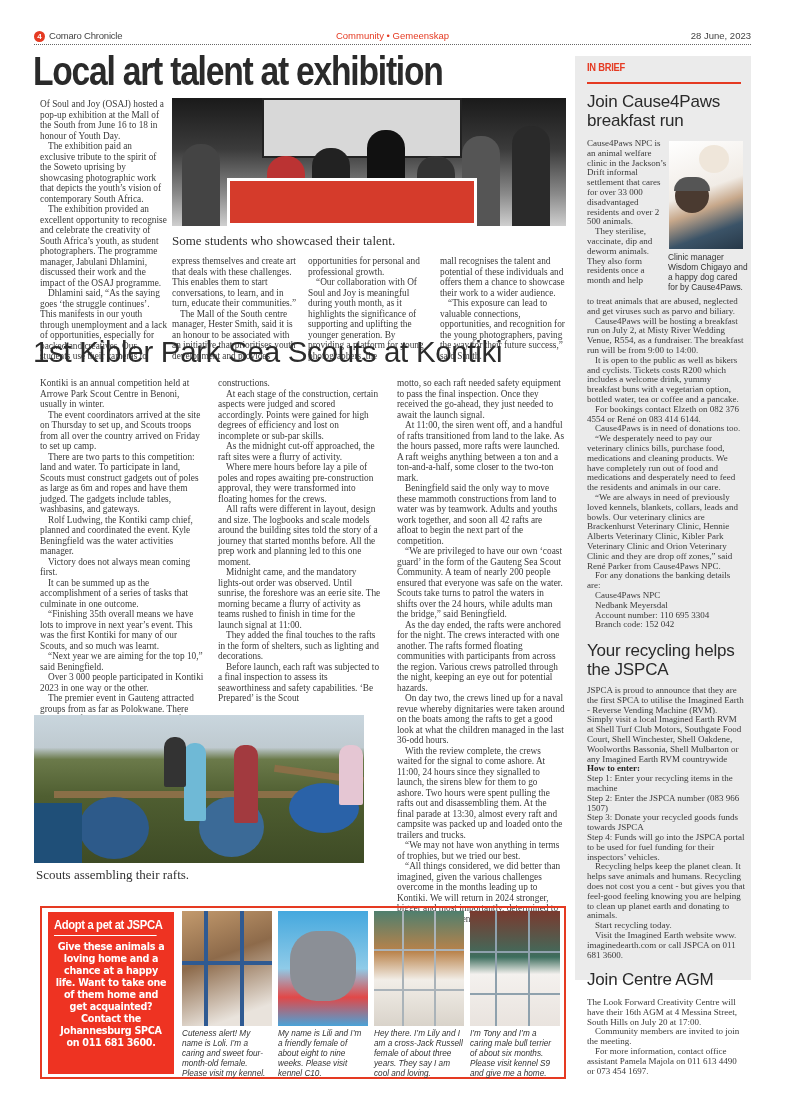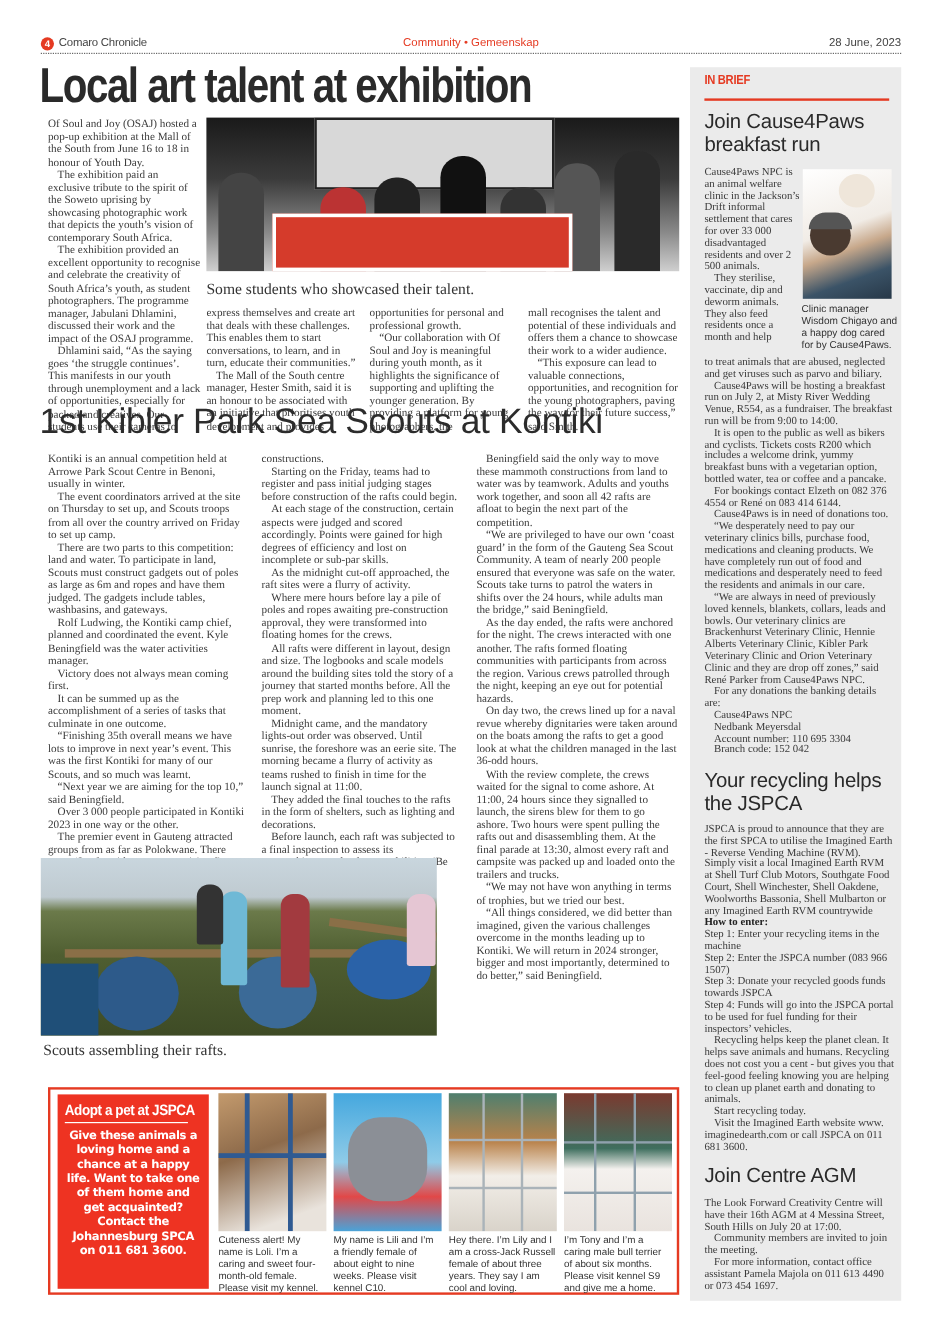--- a/index.html
+++ b/index.html
@@ -33,24 +33,24 @@
   .photo-rafts .pole { position: absolute; height: 7px; background: #8a6f47; }
   .photo-rafts .kid { position: absolute; border-radius: 10px 10px 2px 2px; }
 
   
   .adopt { top: 906px; left: 40px; width: 526px; height: 173px; border: 2px solid #e53a22; }
   .adopt-red { position: absolute; left: 6px; top: 4px; width: 126px; height: 162px; background: #ee3322; padding: 6px 6px; color: #fff; }
   .adopt-title { font-family: "Liberation Sans", sans-serif; font-weight: bold; font-size: 12.5px; letter-spacing: -0.4px; border-bottom: 1.5px solid #fff; padding-bottom: 3px; white-space: nowrap; transform: scaleX(0.9); transform-origin: left; }
   .adopt-body { font-family: "DejaVu Sans", sans-serif; font-size: 9.6px; line-height: 12px; margin-top: 5px; font-weight: bold; letter-spacing: -0.3px; text-align: center; }
   .pet { position: absolute; top: 3px; width: 90px; }
   .pet .img { width: 90px; height: 115px; position: relative; overflow: hidden; }
-  .pet .cap { font-family: "Liberation Sans", sans-serif; font-size: 8.2px; line-height: 10px; color: #333; margin-top: 3px; }
+  .pet .cap { font-family: "Liberation Sans", sans-serif; font-size: 8.2px; line-height: 10px; color: #333; margin-top: 3px; font-style: italic; }
 
   
-  .sidebar { top: 56px; left: 575px; width: 176px; height: 1028px; background: #ebebeb; }
+  .sidebar { top: 56px; left: 575px; width: 176px; height: 924px; background: #ebebeb; }
   .inbrief { position: absolute; left: 12px; top: 5px; font-family: "Liberation Sans", sans-serif; font-weight: bold; font-size: 11px; color: #e53a22; transform: scaleX(0.85); transform-origin: left; letter-spacing: -0.3px; }
   .inbrief-rule { position: absolute; left: 12px; top: 26px; width: 154px; height: 2px; background: #e53a22; }
   .sb-head { position: absolute; left: 12px; font-family: "Liberation Sans", sans-serif; font-size: 17px; line-height: 19px; color: #2a2a2a; letter-spacing: -0.2px; }
   .sb-text { position: absolute; left: 12px; width: 158px; font-family: "Liberation Serif", serif; font-size: 9px; line-height: 9.8px; color: #3a3a3a; }
   .sb-text p { text-indent: 8px; }
   .sb-text p.noindent { text-indent: 0; }
   .sb-text p.bank { text-indent: 0; padding-left: 8px; }
   .sb-text b { color: #222; }
   .dog-photo { position: absolute; left: 94px; top: 85px; width: 74px; height: 108px; background: linear-gradient(160deg,#fff 0%,#f1ece6 45%,#c7a88b 60%,#3b5367 80%,#273848 100%); }
   .dog-photo .man { position: absolute; left: 6px; top: 38px; width: 34px; height: 34px; border-radius: 50%; background: #4a3a30; }
@@ -113,30 +113,31 @@
   <p>Victory does not always mean coming first.</p>
   <p>It can be summed up as the accomplishment of a series of tasks that culminate in one outcome.</p>
   <p>“Finishing 35th overall means we have lots to improve in next year’s event. This was the first Kontiki for many of our Scouts, and so much was learnt.</p>
   <p>“Next year we are aiming for the top 10,” said Beningfield.</p>
   <p>Over 3 000 people participated in Kontiki 2023 in one way or the other.</p>
   <p>The premier event in Gauteng attracted groups from as far as Polokwane. There were 42 rafts with crews comprising five to eight scouts launched on May 19 to May 2021.</p>
   <p>They spent 24 hours living on their floating</p>
 </div>
 <div class="abs body-text" style="top:378px;left:218px;width:164px;">
   <p class="noindent">constructions.</p>
-  <p>Starting on the Friday, teams had to register and pass initial judging stages before construction of the rafts could begin.</p>
   <p>At each stage of the construction, certain aspects were judged and scored accordingly. Points were gained for high degrees of efficiency and lost on incomplete or sub-par skills.</p>
   <p>As the midnight cut-off approached, the raft sites were a flurry of activity.</p>
   <p>Where mere hours before lay a pile of poles and ropes awaiting pre-construction approval, they were transformed into floating homes for the crews.</p>
   <p>All rafts were different in layout, design and size. The logbooks and scale models around the building sites told the story of a journey that started months before. All the prep work and planning led to this one moment.</p>
   <p>Midnight came, and the mandatory lights-out order was observed. Until sunrise, the foreshore was an eerie site. The morning became a flurry of activity as teams rushed to finish in time for the launch signal at 11:00.</p>
   <p>They added the final touches to the rafts in the form of shelters, such as lighting and decorations.</p>
   <p>Before launch, each raft was subjected to a final inspection to assess its seaworthiness and safety capabilities. ‘Be Prepared’ is the Scout</p>
 </div>
 <div class="abs body-text" style="top:378px;left:397px;width:168px;">
+  <p class="noindent">motto, so each raft needed safety equipment to pass the final inspection. Once they received the go-ahead, they just needed to await the launch signal.</p>
+  <p>At 11:00, the siren went off, and a handful of rafts transitioned from land to the lake. As the hours passed, more rafts were launched. A raft weighs anything between a ton and a ton-and-a-half, some closer to the two-ton mark.</p>
   <p>Beningfield said the only way to move these mammoth constructions from land to water was by teamwork. Adults and youths work together, and soon all 42 rafts are afloat to begin the next part of the competition.</p>
   <p>“We are privileged to have our own ‘coast guard’ in the form of the Gauteng Sea Scout Community. A team of nearly 200 people ensured that everyone was safe on the water. Scouts take turns to patrol the waters in shifts over the 24 hours, while adults man the bridge,” said Beningfield.</p>
   <p>As the day ended, the rafts were anchored for the night. The crews interacted with one another. The rafts formed floating communities with participants from across the region. Various crews patrolled through the night, keeping an eye out for potential hazards.</p>
   <p>On day two, the crews lined up for a naval revue whereby dignitaries were taken around on the boats among the rafts to get a good look at what the children managed in the last 36-odd hours.</p>
   <p>With the review complete, the crews waited for the signal to come ashore. At 11:00, 24 hours since they signalled to launch, the sirens blew for them to go ashore. Two hours were spent pulling the rafts out and disassembling them. At the final parade at 13:30, almost every raft and campsite was packed up and loaded onto the trailers and trucks.</p>
   <p>“We may not have won anything in terms of trophies, but we tried our best.</p>
   <p>“All things considered, we did better than imagined, given the various challenges overcome in the months leading up to Kontiki. We will return in 2024 stronger, bigger and most importantly, determined to do better,” said Beningfield.</p>
 </div>
 
 <div class="abs photo photo-rafts">
@@ -192,21 +193,21 @@
   </div>
 </div>
 
 <div class="abs sidebar">
   <div class="inbrief">IN BRIEF</div>
   <div class="inbrief-rule"></div>
 
   <div class="sb-head" style="top:36px;width:158px;">Join Cause4Paws breakfast run</div>
   <div class="sb-text" style="top:83px;width:82px;">
     <p class="noindent">Cause4Paws NPC is an animal welfare clinic in the Jackson’s Drift informal settlement that cares for over 33 000 disadvantaged residents and over 2 500 animals.</p>
-    <p>They sterilise, vaccinate, dip and deworm animals. They also feed residents once a month and help</p>
+    <p>They sterilise, vaccinate, dip and deworm animals. They also form residents once a month and help</p>
   </div>
   <div class="dog-photo">
     <div class="dog"></div>
     <div class="man"></div>
     <div class="cap-hat"></div>
   </div>
   <div class="dog-cap">Clinic manager Wisdom Chigayo and a happy dog cared for by Cause4Paws.</div>
 
   <div class="sb-text" style="top:241px;">
     <p class="noindent">to treat animals that are abused, neglected and get viruses such as parvo and biliary.</p>

